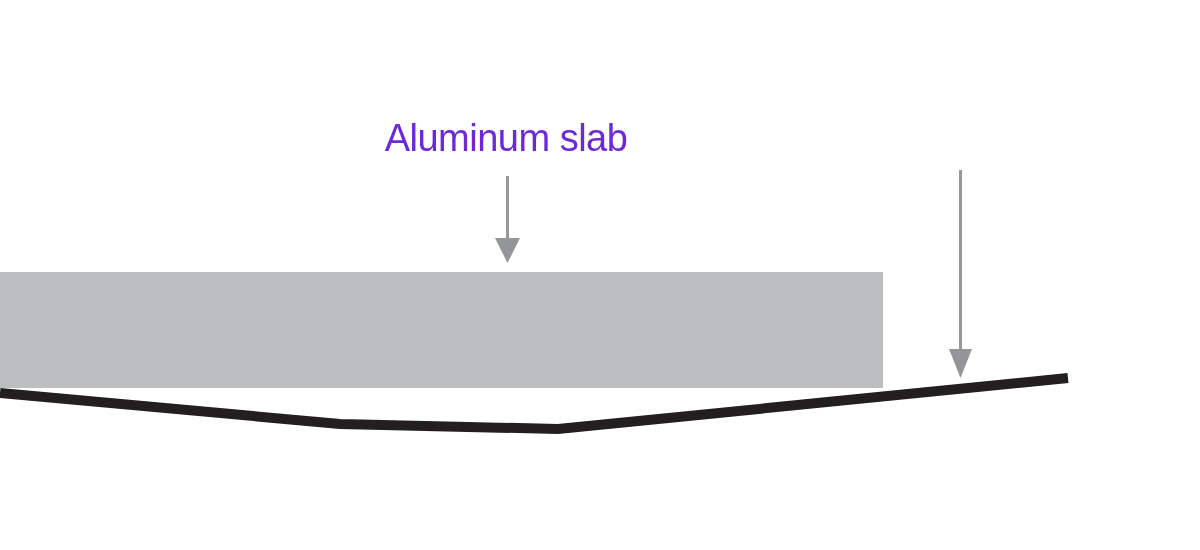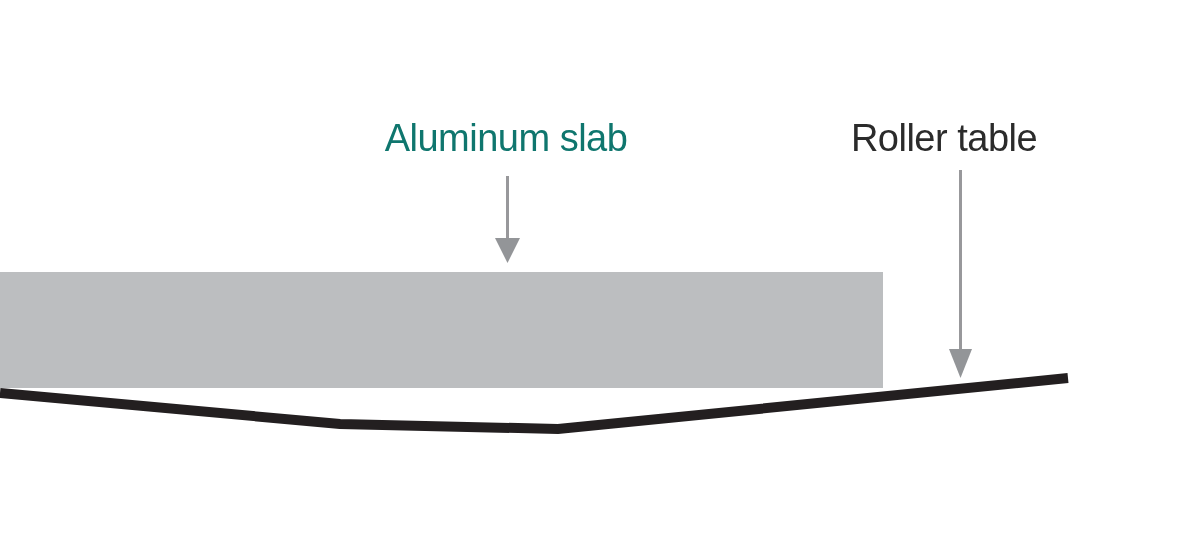--- a/index.html
+++ b/index.html
@@ -47,17 +47,16 @@
       <line x1="507.5" y1="176" x2="507.5" y2="241" stroke-width="3" stroke="#98989b"></line>
       <polygon points="495,238 520,238 507.5,263" fill="#939598"></polygon>
     </g>
 
     <g>
       <line x1="960.5" y1="170" x2="960.5" y2="351" stroke-width="3" stroke="#98989b"></line>
       <polygon points="949,349 972,349 960.5,378" fill="#939598"></polygon>
     </g>
   </svg>
 
-  <div class="label label-slab" style="color: #0f766e;">Aluminum slab</div>
+  <div class="label label-slab" style="color: #6d28d9;">Aluminum slab</div>
 
-  <div class="label label-roller" style="color: rgb(43, 43, 43);">Roller table</div>
 
 </div>
 
 </body></html>

